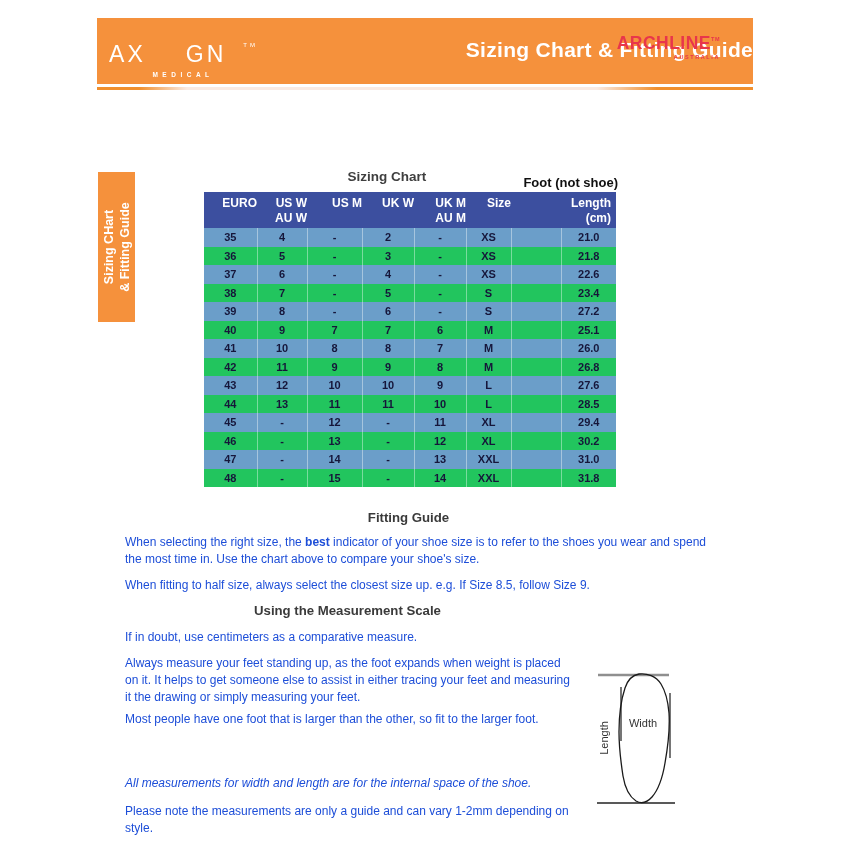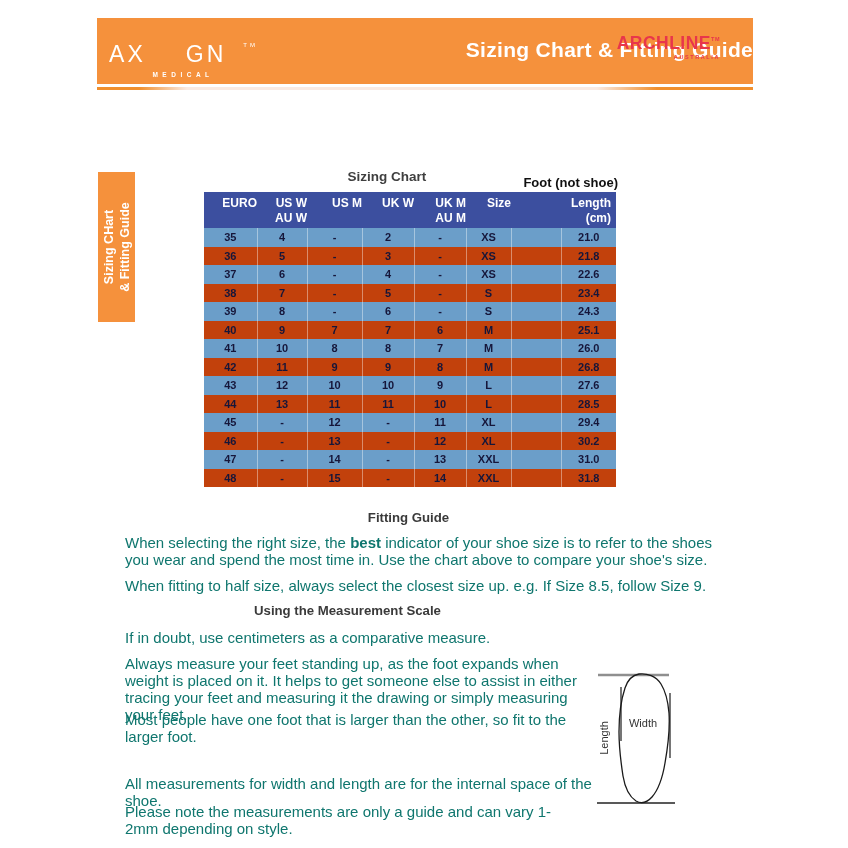--- a/index.html
+++ b/index.html
@@ -37,33 +37,33 @@
 
   
   table.sizing { position:absolute; left:204px; top:192px; width:412px; border-collapse:collapse; table-layout:fixed; }
   table.sizing th { background:#3C4F9F; color:#fff; font-size:12px; font-weight:bold; text-align:right;
     vertical-align:top; padding:4px 0 2px; height:36px; white-space:pre-line; line-height:1.25; }
   table.sizing th.len { text-align:right; padding-right:5px; }
   table.sizing td { font-size:11px; font-weight:bold; color:#16163a; text-align:center;
     height:18.5px; padding:0; line-height:18.5px; border-left:1px solid rgba(255,255,255,0.40); }
   table.sizing td:first-child { border-left:none; }
   tr.dark td { background:#6B9EC9; }
-  tr.light td { background:#c2410c; }
+  tr.light td { background:#22c55e; }
 
   
   .h2 { position:absolute; font-size:13.2px; font-weight:bold; color:#3a3a3a; text-align:center; }
   .fg-heading { left:125px; top:510px; width:567px; }
   .ms-heading { left:125px; top:603px; width:445px; }
-  .para { position:absolute; font-size:15px; color:#0f766e; line-height:17px; }
+  .para { position:absolute; font-size:12px; color:#1d4ed8; line-height:17px; }
   .p-fg1 { left:125px; top:534px; width:596px; }
   .p-fg2 { left:125px; top:577px; width:596px; }
   .p-ms1 { left:125px; top:629px; width:460px; }
   .p-ms2 { left:125px; top:655px; width:452px; }
   .p-ms3 { left:125px; top:711px; width:460px; }
-  .p-ms4 { left:125px; top:775px; width:470px; }
+  .p-ms4 { left:125px; top:775px; width:470px;font-style:italic; }
   .p-ms5 { left:125px; top:803px; width:452px; }
   .bold { font-weight:bold; }
 
   
   .foot-diagram { position:absolute; left:595px; top:650px; width:120px; height:165px; }
 </style>
 </head>
 <body>
 
 <div class="page">
@@ -164,21 +164,21 @@
           <td>23.4</td>
         </tr>
         <tr class="dark">
           <td>39</td>
           <td>8</td>
           <td>-</td>
           <td>6</td>
           <td>-</td>
           <td>S</td>
           <td></td>
-          <td>24.3</td>
+          <td>27.2</td>
         </tr>
         <tr class="light">
           <td>40</td>
           <td>9</td>
           <td>7</td>
           <td>7</td>
           <td>6</td>
           <td>M</td>
           <td></td>
           <td>25.1</td>

